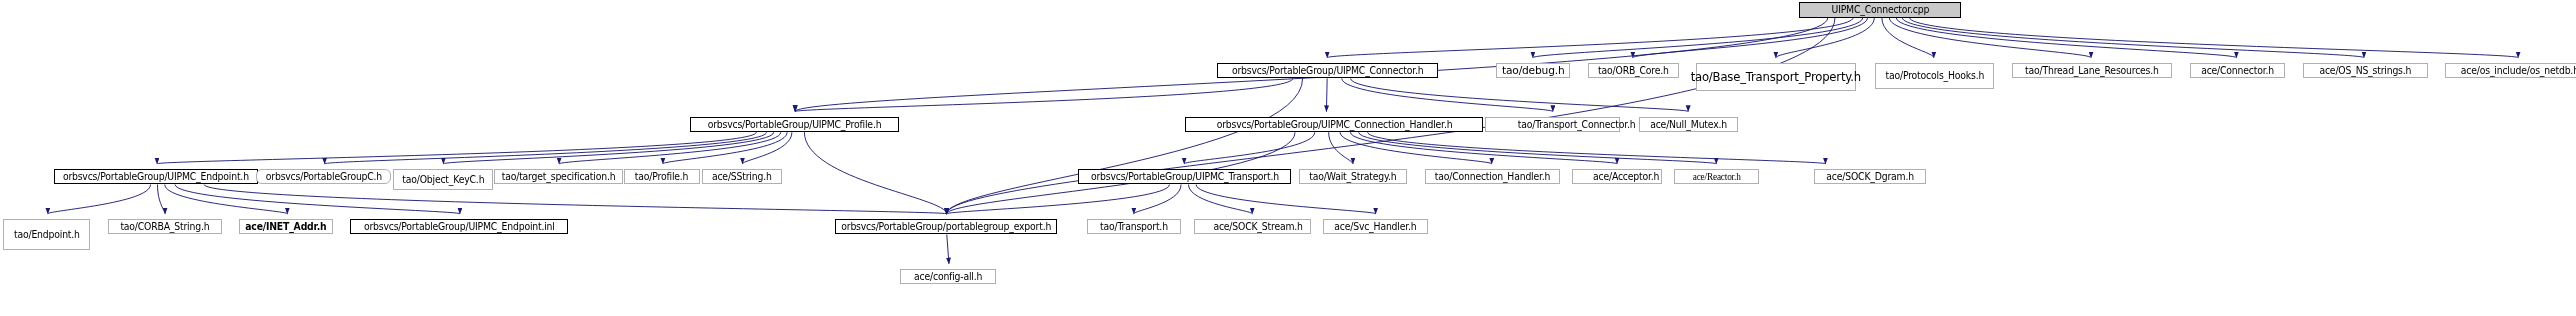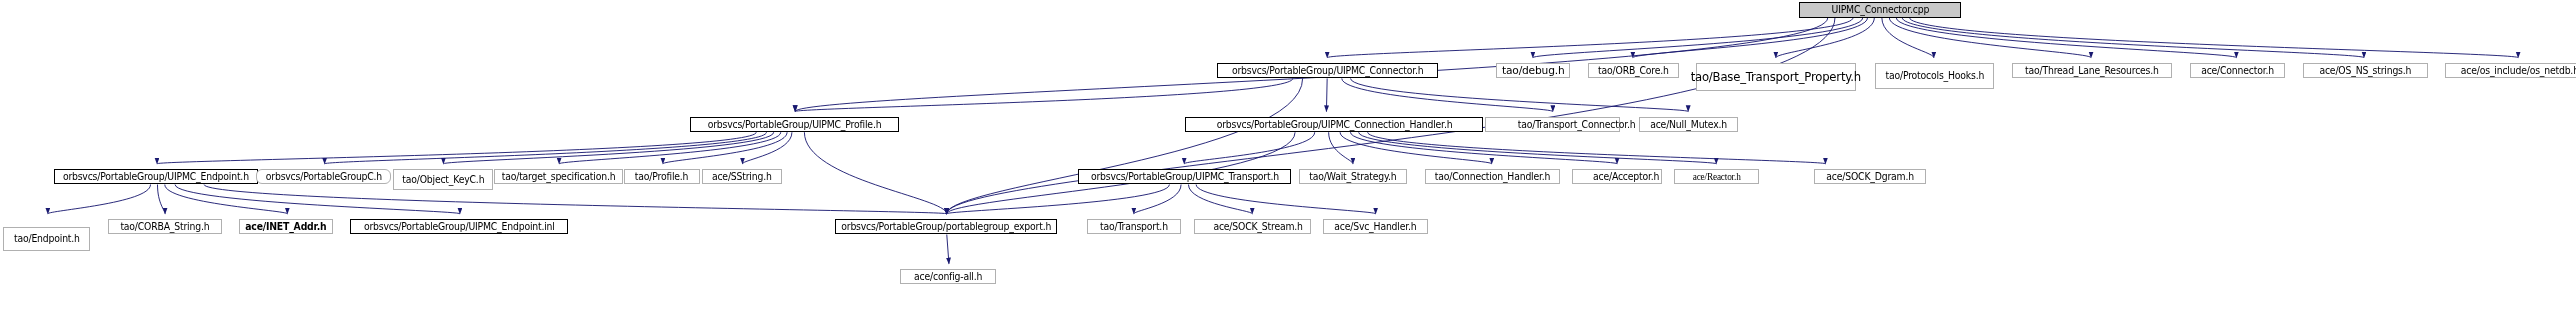--- a/index.html
+++ b/index.html
@@ -136,21 +136,21 @@
       </div>
       <div class="node" style="left: 1572px; top: 169px; width: 90px; height: 15.4px; font-size: 9.6px; padding-left: 19px;">
         <span>ace/Acceptor.h</span>
       </div>
       <div class="node" style="left: 1674px; top: 169px; width: 85px; height: 15.4px; font-size: 9.6px; font-family: Liberation Serif, serif;">
         <span>ace/Reactor.h</span>
       </div>
       <div class="node" style="left: 1770px; top: 169px; width: 112px; height: 15.4px; font-size: 9.6px; margin-left: 44px;">
         <span>ace/SOCK_Dgram.h</span>
       </div>
-      <div class="node" style="left: 3.1px; top: 219px; width: 87px; height: 24px; font-size: 9.6px; margin-top: 8px;">
+      <div class="node" style="left: 3.1px; top: 219px; width: 87px; height: 31px; font-size: 9.6px;">
         <span>tao/Endpoint.h</span>
       </div>
       <div class="node" style="left: 108px; top: 219px; width: 114px; height: 15.4px; font-size: 9.6px;">
         <span>tao/CORBA_String.h</span>
       </div>
       <div class="node" style="left: 239px; top: 219px; width: 94px; height: 15.4px; font-size: 9.6px; font-weight: bold;">
         <span>ace/INET_Addr.h</span>
       </div>
       <div class="node strong" style="left: 350px; top: 219px; width: 218px; height: 15.4px; font-size: 9.6px;">
         <span>orbsvcs/PortableGroup/UIPMC_Endpoint.inl</span>

